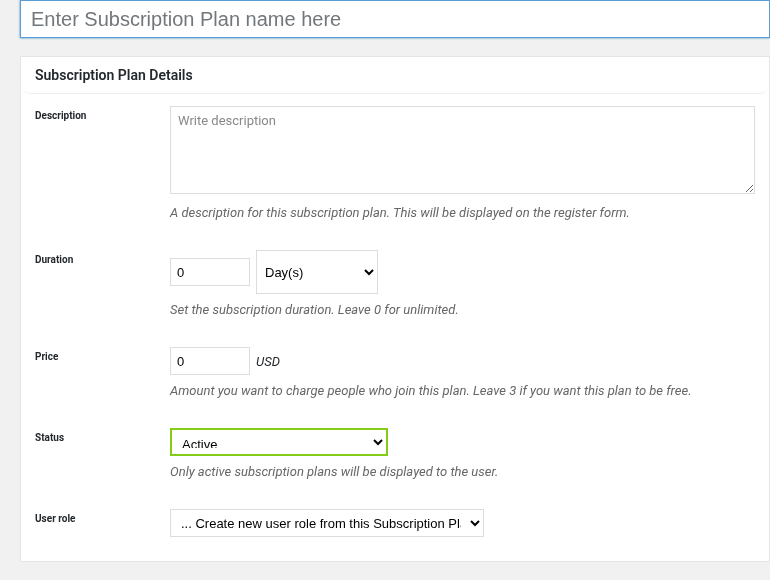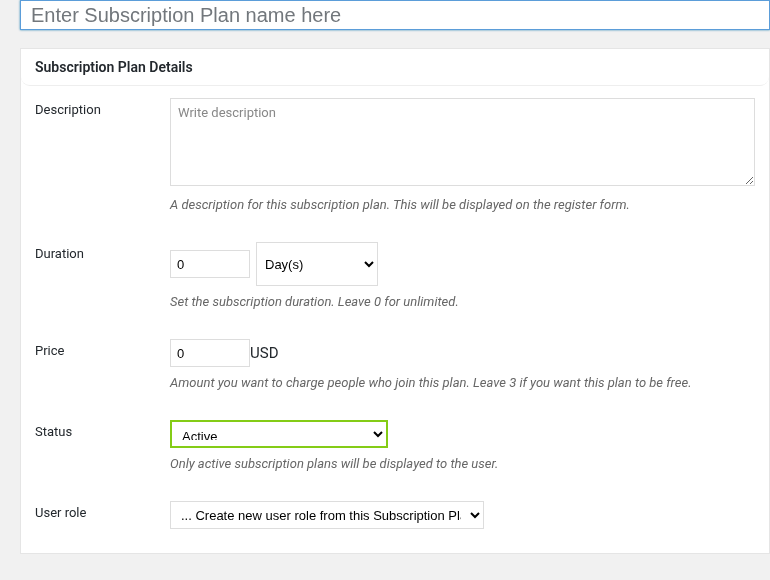--- a/index.html
+++ b/index.html
@@ -22,21 +22,21 @@
     font-size: 23px;
     font-weight: 400;
     margin: 14px 0 14px 20px;
     color: #23282d;
   }
   .title-input-wrap {
     margin: 0 0 18px 20px;
   }
   .title-input {
     width: 750px;
-    height: 30px;
+    height: 38px;
     padding: 4px 10px;
     font-size: 20px;
     line-height: 1.3;
     border: 1px solid #5b9dd9;
     background: #fff;
     outline: none;
     color: #32373c;
     box-shadow: 0 0 2px rgba(0,115,170,0.8);
   }
   .title-input::placeholder {
@@ -61,22 +61,22 @@
   }
   .field-row {
     display: flex;
     align-items: flex-start;
     margin-bottom: 30px;
   }
   .field-row:last-child { margin-bottom: 0;}
   .field-label {
     width: 135px;
     flex-shrink: 0;
-    font-size: 13px;
-    font-weight: 400;
+    font-size: 10px;
+    font-weight: 700;
     color: #23282d;
     padding-top: 4px;
   }
   .field-content {
     flex: 1;
   }
   .desc-textarea {
     width: 100%;
     height: 88px;
     padding: 6px 7px;
@@ -125,23 +125,24 @@
   }
   .role-select {
     width: 314px;
     height: 28px;
     font-size: 13px;
     border: 1px solid #ddd;
     background: #fff;
     padding: 2px 6px;
   }
   .currency-label {
-    font-size: 15px;
-    margin-left: 0;
+    font-size: 13px;
+    margin-left: 6px;
     vertical-align: middle;
+    font-style: italic;
   }
   .inline-controls {
     display: flex;
     align-items: center;
   }
   select {
     appearance: auto;
   }
 </style>
 </head>

